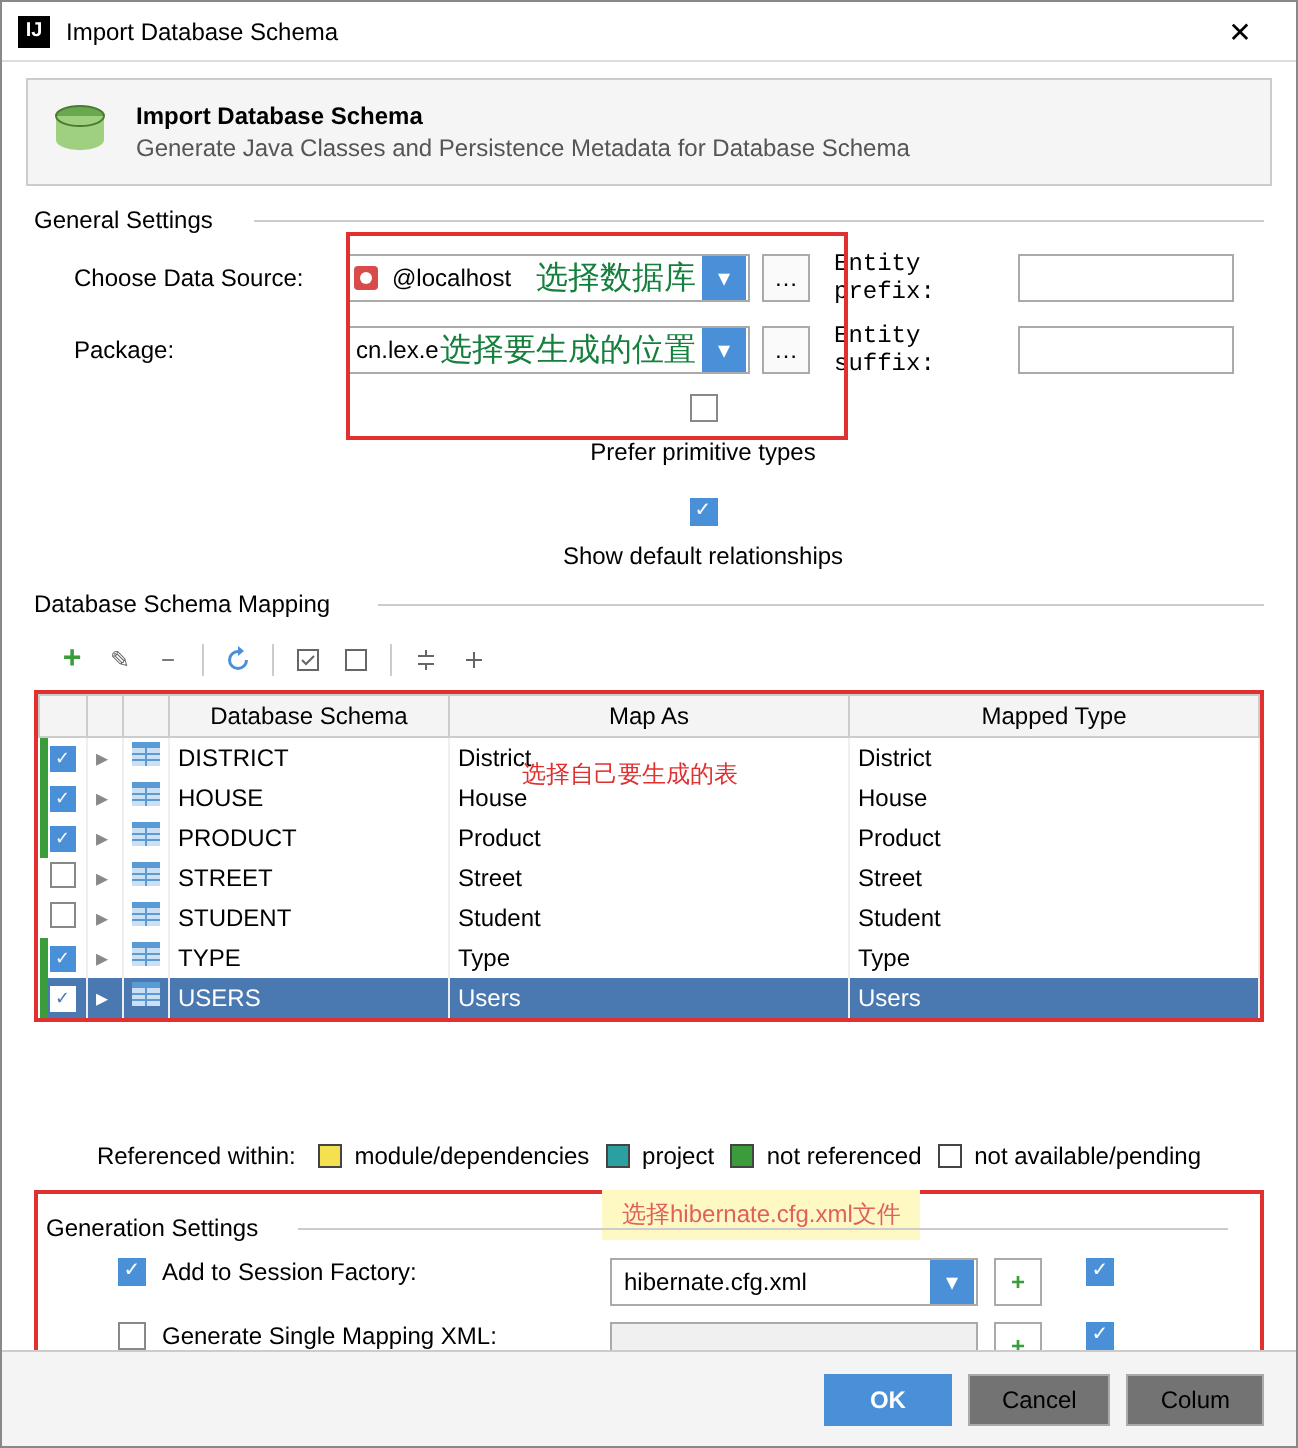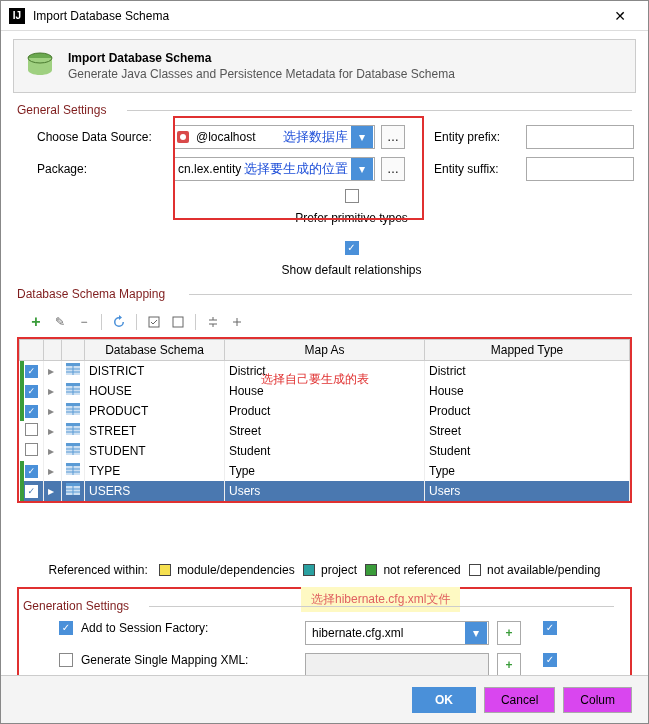--- a/index.html
+++ b/index.html
@@ -6,33 +6,33 @@
 body { background: #fff; width: 649px; height: 724px; border: 1px solid #888; position: relative; }
 .titlebar { height: 30px; display: flex; align-items: center; padding: 0 8px; border-bottom: 1px solid #ddd; }
 .titlebar .icon { width: 16px; height: 16px; background: #000; margin-right: 8px; display: flex; align-items: center; justify-content: center; color: #fff; font-size: 10px; font-weight: bold; }
 .titlebar .title { flex: 1; }
 .titlebar .close { width: 40px; text-align: center; font-size: 14px; cursor: pointer; }
 .banner { margin: 8px 12px; border: 1px solid #ccc; background: #f5f5f5; padding: 10px; display: flex; align-items: center; gap: 12px; }
 .banner-icon { width: 32px; height: 32px; }
 .banner-icon svg { width: 32px; height: 32px; }
 .banner-title { font-weight: bold; font-size: 12px; }
 .banner-sub { color: #555; margin-top: 2px; }
-.section-label { color: #7f1d1d; margin: 10px 0 6px 16px; position: relative; }
+.section-label { color: #000000; margin: 10px 0 6px 16px; position: relative; }
 .section-label::after { content: ""; position: absolute; left: 110px; right: 16px; top: 50%; border-top: 1px solid #ccc; }
 .section-label.gen::after { left: 126px; }
 .section-label.dbmap::after { left: 172px; }
 .form-row { display: flex; align-items: center; margin: 8px 0 8px 36px; gap: 6px; }
 .form-label { width: 130px; text-align: left; }
 .combo { display: flex; align-items: center; border: 1px solid #aaa; height: 24px; width: 202px; background: #fff; }
 .combo .ic { width: 18px; display: flex; justify-content: center; }
 .combo .txt { flex: 1; padding: 0 4px; white-space: nowrap; overflow: hidden; }
-.combo .ann { color: #1d4ed8; font-size: 13px; padding-right: 2px; }
+.combo .ann { color: #15803d; font-size: 16px; padding-right: 2px; }
 .combo .drop { width: 22px; height: 22px; background: #4a90d9; color: #fff; display: flex; align-items: center; justify-content: center; margin: 1px; }
 .dots-btn { width: 24px; height: 24px; border: 1px solid #aaa; background: #fafafa; display: flex; align-items: center; justify-content: center; cursor: pointer; }
-.suffix-label { margin-left: 23px; width: 86px; }
+.suffix-label { margin-left: 6px; width: 86px; font-family: Liberation Mono, monospace; }
 .text-input { border: 1px solid #aaa; height: 24px; width: 108px; padding: 0 4px; }
 .cb-row { display: flex; align-items: center; gap: 8px; margin: 8px 0 8px 54px; flex-direction: column; }
 .cb { width: 14px; height: 14px; border: 1px solid #888; display: inline-flex; align-items: center; justify-content: center; background: #fff; }
 .cb.checked { background: #4a90d9; border-color: #4a90d9; color: #fff; }
 .cb.checked::after { content: "✓"; font-size: 10px; line-height: 1; }
 .redbox1 { position: absolute; border: 2px solid #e03030; pointer-events: none; left: 172px; top: 115px; width: 251px; height: 104px; }
 .toolbar { display: flex; align-items: center; gap: 2px; padding: 4px 0 4px 24px; }
 .tbtn { width: 22px; height: 22px; display: flex; align-items: center; justify-content: center; cursor: pointer; color: #666; }
 .tbtn.add { color: #3a9c3a; font-weight: bold; font-size: 16px; }
 .tbtn.sep { border-left: 1px solid #ccc; width: 1px; margin: 0 4px; height: 16px; }
@@ -61,21 +61,21 @@
 .gen-section .section-label { margin-left: 4px; }
 .gen-label-overlay { position: absolute; left: 282px; top: -2px; background: #fef9c3; color: #e06060; padding: 4px 10px; font-size: 12px; }
 .gen-row { display: flex; align-items: flex-start; margin: 8px 0 8px 40px; gap: 8px; }
 .gen-row .lbl { width: 216px; }
 .gen-combo { display: flex; align-items: center; border: 1px solid #aaa; height: 24px; width: 184px; background: #fff; }
 .gen-combo .txt { flex: 1; padding: 0 6px; }
 .gen-combo .drop { width: 22px; height: 22px; background: #4a90d9; color: #fff; display: flex; align-items: center; justify-content: center; margin: 1px; }
 .gen-combo.disabled { background: #f0f0f0; }
 .plus-btn { width: 24px; height: 24px; border: 1px solid #aaa; display: flex; align-items: center; justify-content: center; color: #3a9c3a; font-weight: bold; cursor: pointer; }
 .footer { position: absolute; bottom: 0; left: 0; right: 0; height: 48px; border-top: 1px solid #ccc; display: flex; align-items: center; justify-content: flex-end; gap: 8px; padding: 0 16px; background: #f4f4f4; }
-.btn { height: 26px; padding: 0 16px; border: 1px solid #aaa; background: #d946ef; cursor: pointer; display: flex; align-items: center; }
+.btn { height: 26px; padding: 0 16px; border: 1px solid #aaa; background: #737373; cursor: pointer; display: flex; align-items: center; }
 .btn.primary { background: #4a90d9; color: #fff; border-color: #4a90d9; font-weight: bold; padding: 0 22px; }
 </style>
 </head>
 <body>
 
 <div class="titlebar">
   <div class="icon">IJ</div>
   <div class="title">Import Database Schema</div>
   <div class="close">✕</div>
 </div>

